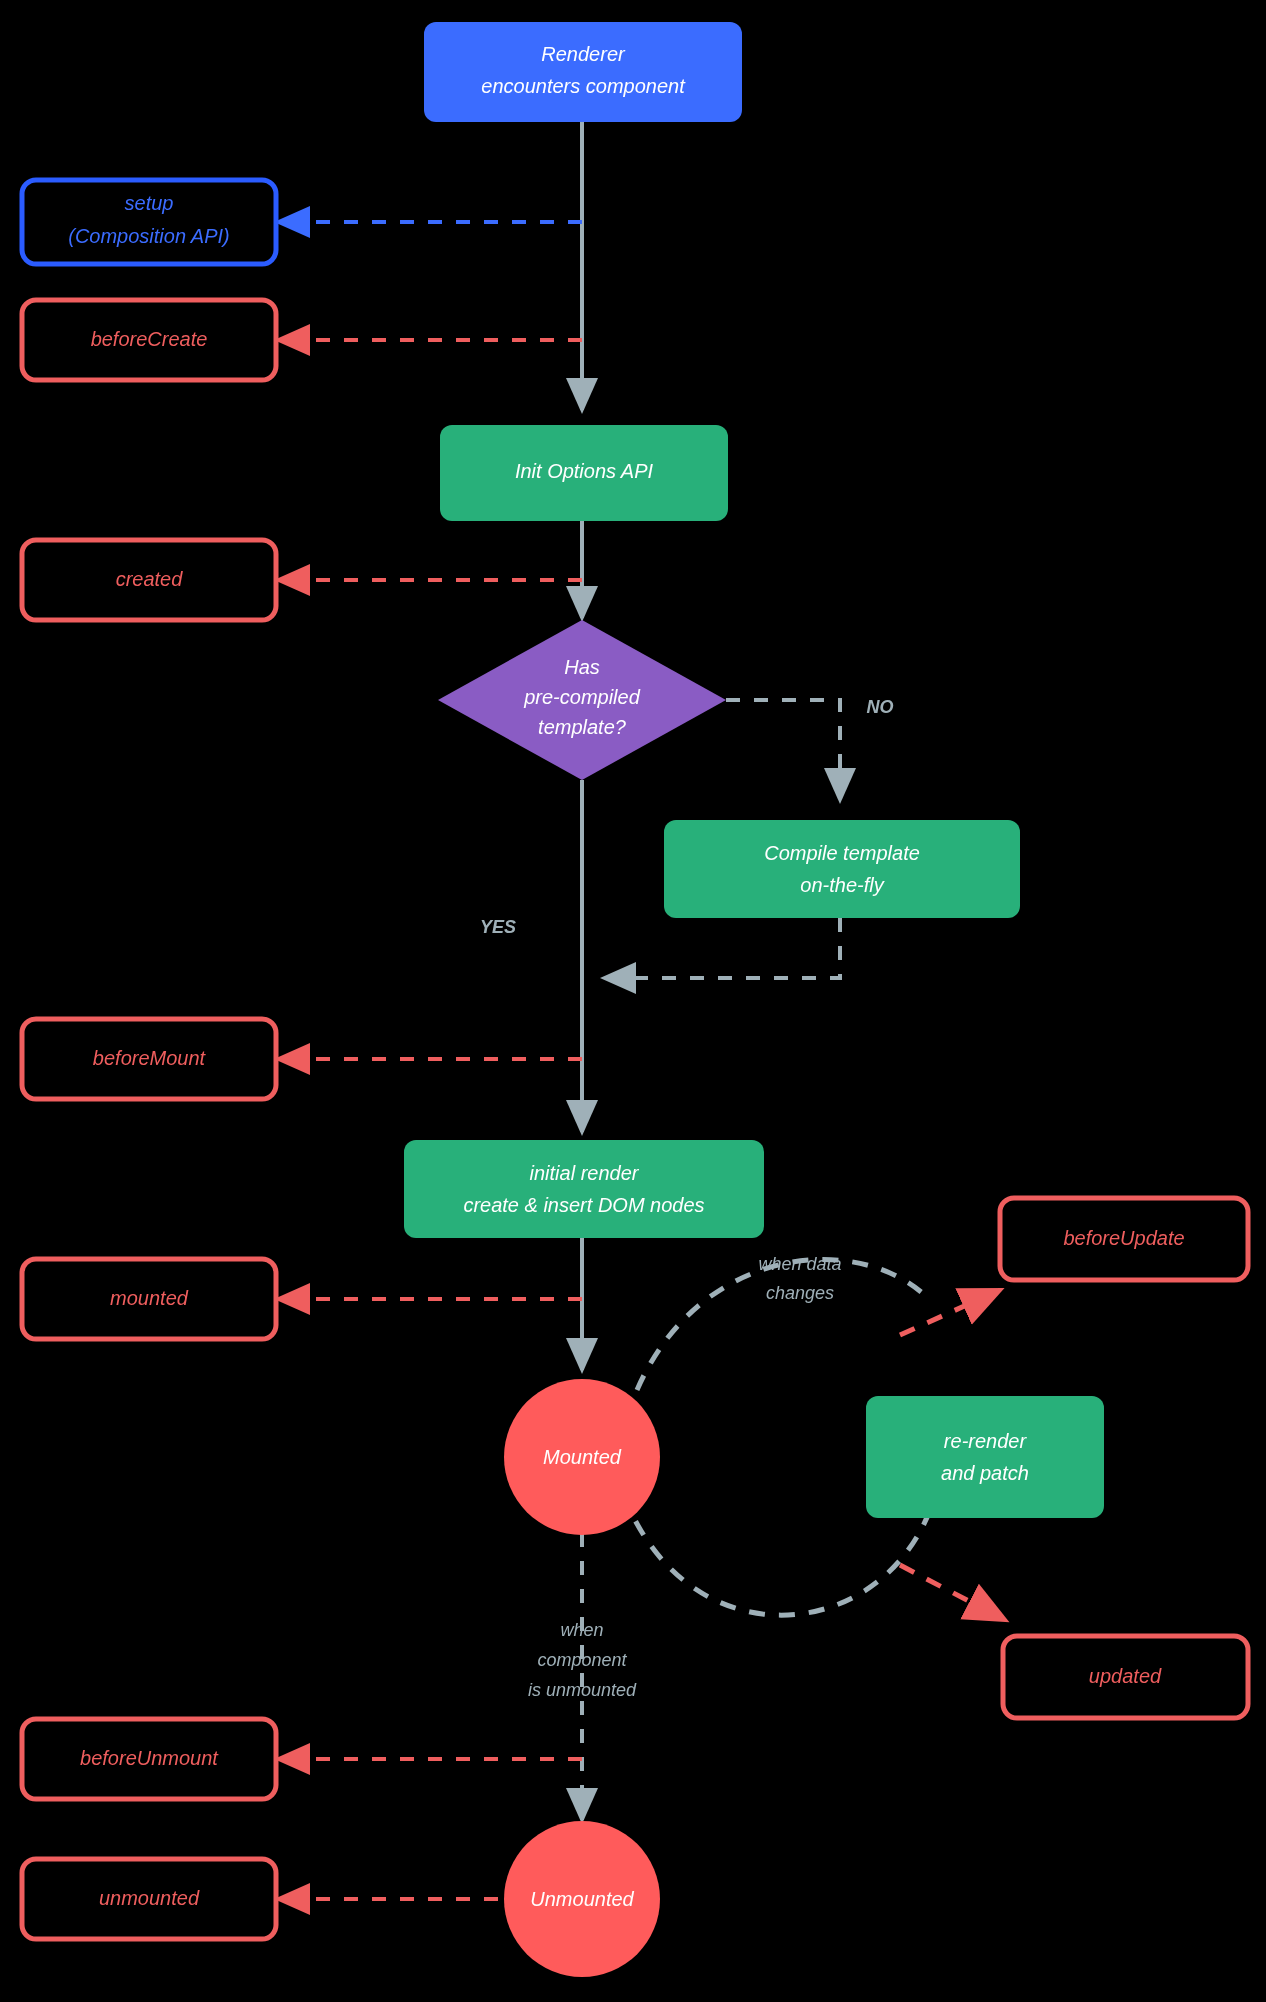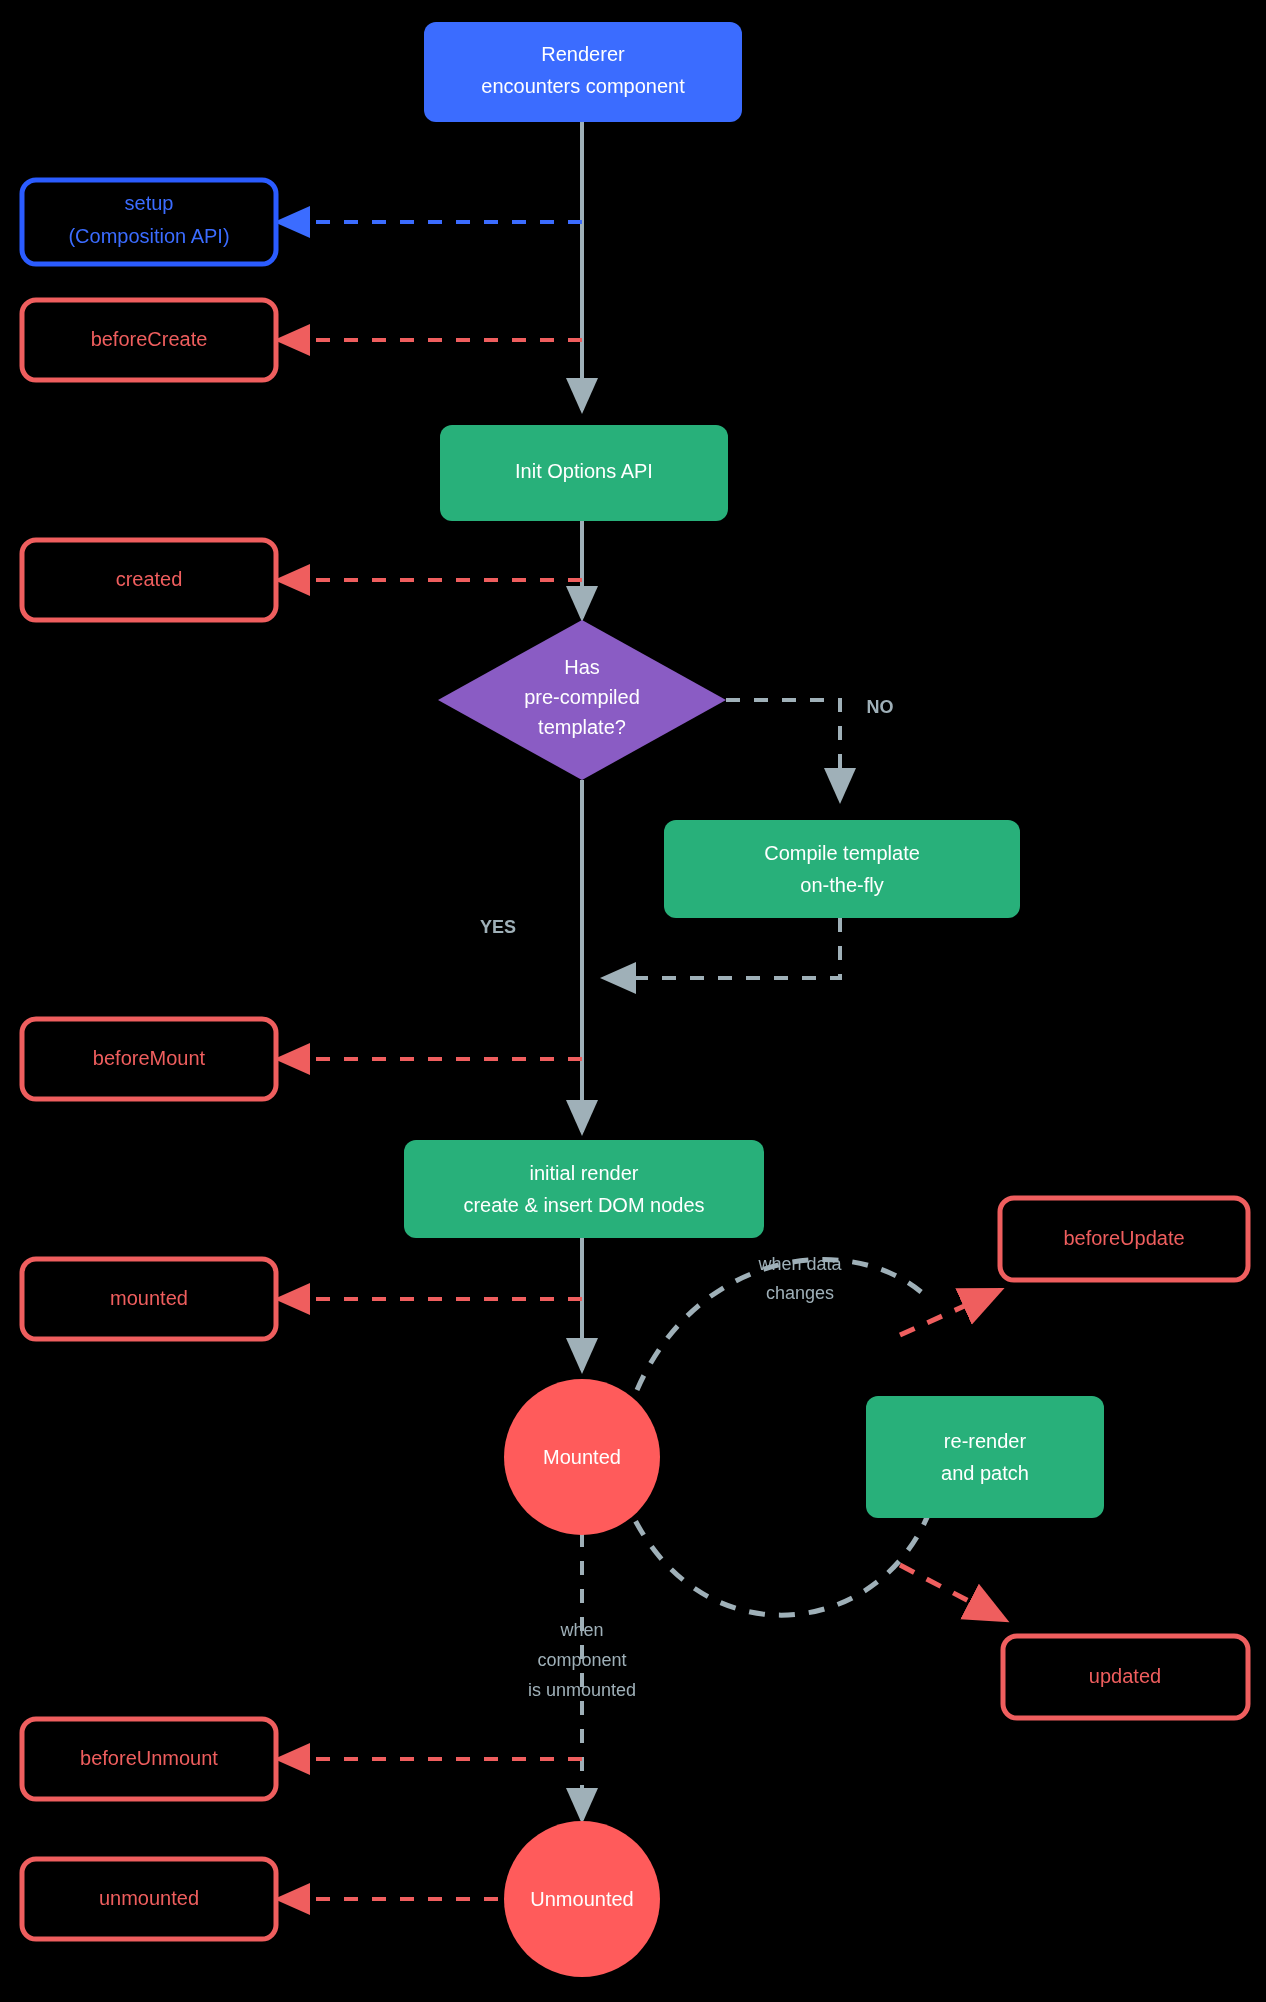--- a/index.html
+++ b/index.html
@@ -1,17 +1,17 @@
 <!DOCTYPE html>
 <html><head>
 <meta charset="utf-8">
 <style>
   html,body{margin:0;padding:0;background:#000;}
   body{width:1266px;height:2002px;overflow:hidden;font-family:"Liberation Sans",sans-serif;}
-  #stage{position:relative;width:1266px;height:2002px;background:#be185d;}
+  #stage{position:relative;width:1266px;height:2002px;background:#be185d;font-style:italic;}
   svg{position:absolute;left:0;top:0;}
   .nodeText{font-family:"Liberation Sans",sans-serif;font-size:20px;dominant-baseline:middle;text-anchor:middle;}
   .whiteText{fill:#ffffff;}
   .redText{fill:#ef5e5e;}
   .blueText{fill:#3b6cff;}
   .edgeLabel{font-family:"Liberation Sans",sans-serif;font-size:18px;fill:#9fb0b8;text-anchor:middle;dominant-baseline:middle;}
   .edgeLabelBold{font-family:"Liberation Sans",sans-serif;font-size:18px;font-weight:bold;fill:#9fb0b8;text-anchor:middle;dominant-baseline:middle;}
 </style>
 </head>
 <body>

